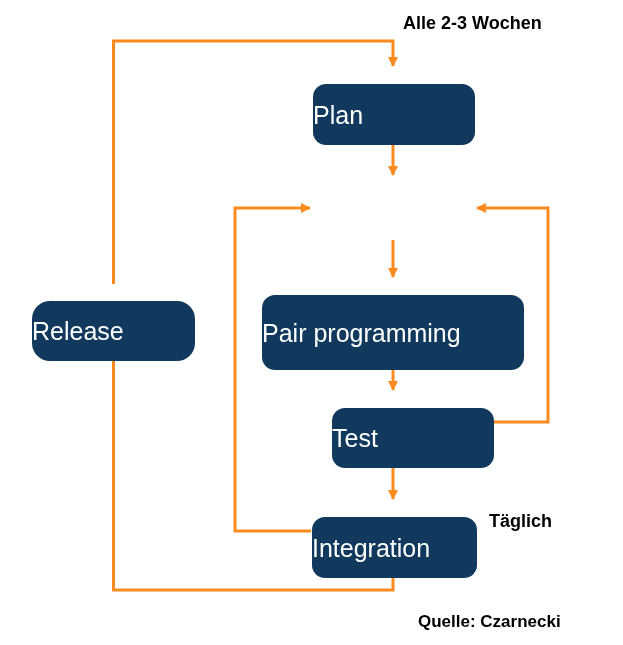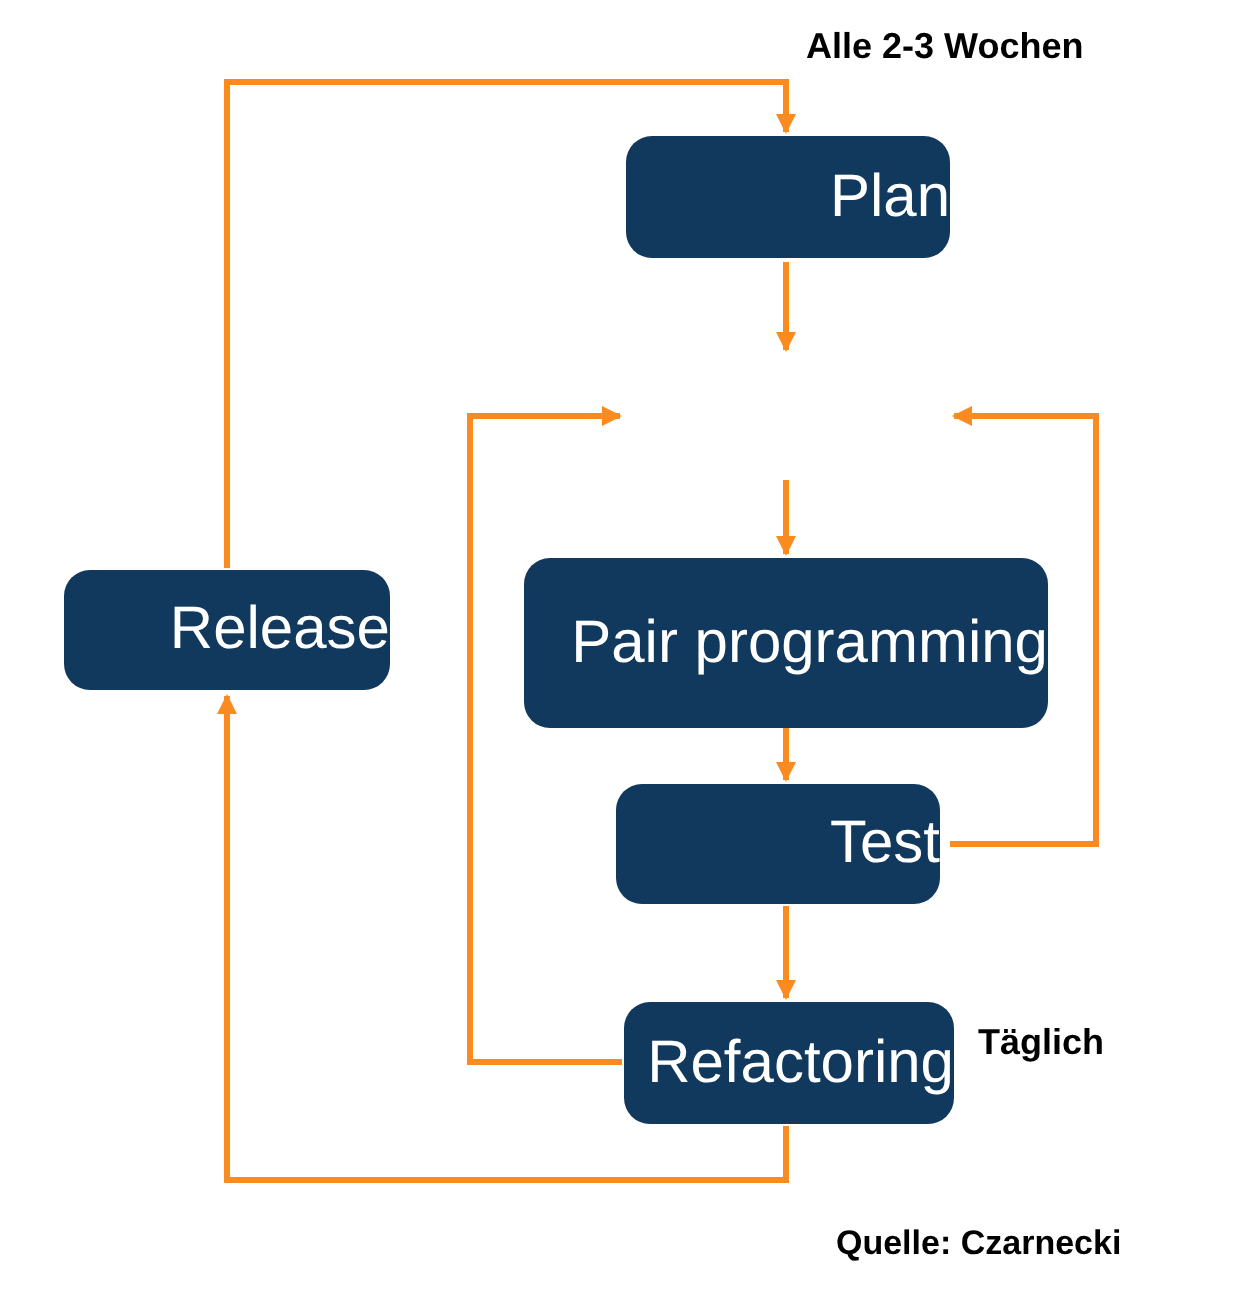--- a/index.html
+++ b/index.html
@@ -32,32 +32,33 @@
     fill: none;
   }
   .arrowhead { fill: var(--arrow); }
   .node {
     position: absolute;
     background: var(--box-fill);
     color: var(--box-text);
     border-radius: 13px;
     display: flex;
     flex-direction: column;
-    align-items: flex-end;
+    align-items: flex-start;
     justify-content: center;
     text-align: center;
-    font-size: 30px;
+    font-size: 25px;
     line-height: 1.2;
+    margin-top: 16px;
   }
   .node-plan        { left: 313px; top:  68px; width: 162px; height: 61px; }
   .node-write-tests { left: 313px; top: 177px; width: 162px; height: 62px; }
-  .node-pair        { left: 262px; top: 279px; width: 262px; height: 85px; }
-  .node-test        { left: 308px; top: 392px; width: 162px; height: 60px; }
+  .node-pair        { left: 262px; top: 279px; width: 262px; height: 75px; }
+  .node-test        { left: 332px; top: 392px; width: 162px; height: 60px; }
   .node-integration { left: 312px; top: 501px; width: 165px; height: 61px; }
-  .node-release     { left:  32px; top: 285px; width: 163px; height: 60px; }
+  .node-release     { left:  32px; top: 285px; width: 163px; height: 60px; border-radius: 18px; }
   .annotation {
     position: absolute;
     color: var(--text);
     font-size: 18px;
     white-space: nowrap;
     font-weight: bold;
   }
   .cycle-label  { left: 403px; top:  13px; }
   .daily-label  { left: 489px; top: 511px; }
   .source-label { left: 418px; top: 612px; font-size: 17px; text-align: center; }
@@ -90,21 +91,21 @@
 
   <div class="node node-pair">
     <span>Pair programming</span>
   </div>
 
   <div class="node node-test">
     <span>Test</span>
   </div>
 
   <div class="node node-integration">
-    <span>Refactoring</span>
+    <span>Integration</span>
   </div>
 
   <div class="node node-release">
     <span>Release</span>
   </div>
 
   <div class="annotation cycle-label">Alle 2-3 Wochen</div>
 
   <div class="annotation daily-label">Täglich</div>
 

